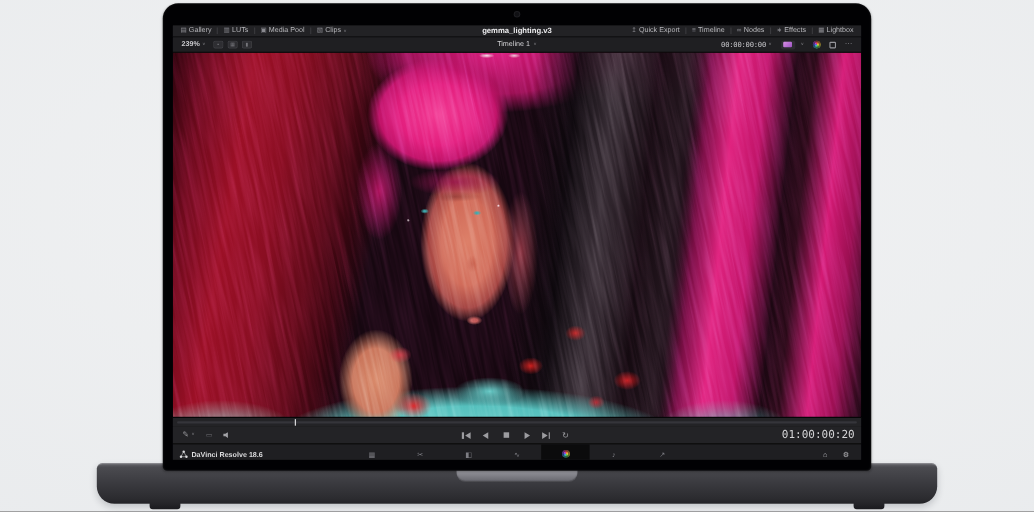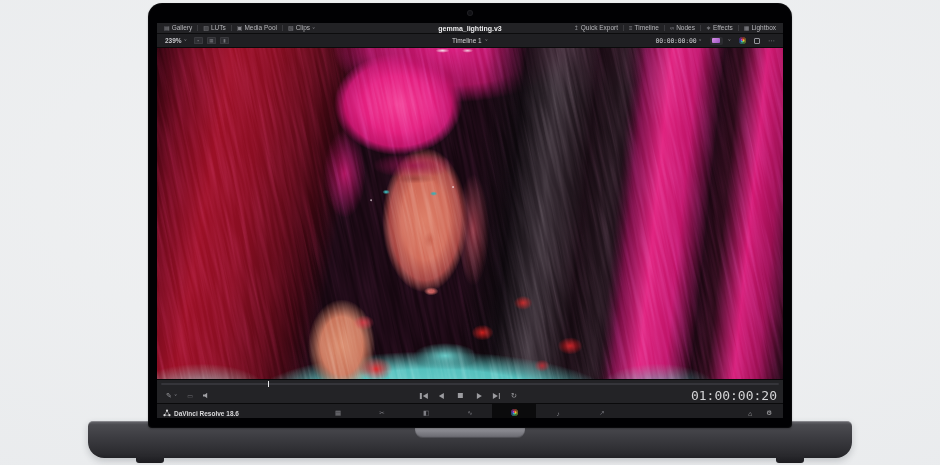--- a/index.html
+++ b/index.html
@@ -94,21 +94,21 @@
   .markerglyph{font-size:6px;color:#6f6f74;line-height:1;}
   .spk{width:7px;height:6px;background:#a2a2a6;clip-path:polygon(0 32%,30% 32%,62% 4%,62% 96%,30% 68%,0 68%);}
   .t-ctrls{position:absolute;left:50%;top:0;height:100%;transform:translateX(-50%);display:flex;align-items:center;gap:8px;}
   .tri-r{width:0;height:0;border-top:3px solid transparent;border-bottom:3px solid transparent;border-left:5px solid #9c9ca0;}
   .tri-l{width:0;height:0;border-top:3px solid transparent;border-bottom:3px solid transparent;border-right:5px solid #9c9ca0;}
   .sq{width:5px;height:5px;background:#9c9ca0;}
   .bar{width:1.5px;height:6px;background:#9c9ca0;}
   .skip{display:flex;align-items:center;gap:1px;padding:0;}
   .loop{font-size:7.5px;color:#9c9ca0;line-height:1;}
   .t-right{position:absolute;right:6px;top:0;height:100%;display:flex;align-items:center;}
-  .tc-big{font-family:"DejaVu Sans Mono","Liberation Mono",monospace;font-size:13px;color:#d4d4d6;}
+  .tc-big{font-family:"DejaVu Sans Mono","Liberation Mono",monospace;font-size:10px;color:#d4d4d6;}
   
   .statusbar{position:relative;height:18px;background:#1f1f22;border-top:1px solid #0a0a0b;}
   .sb-left{position:absolute;left:6px;top:0;height:100%;display:flex;align-items:center;gap:3px;}
   .sb-version{font-size:6.5px;font-weight:700;color:#dadadc;white-space:nowrap;}
   .sb-pages{position:absolute;left:50%;top:0;height:100%;transform:translateX(-50%);display:flex;align-items:center;}
   .page{height:100%;display:flex;align-items:center;justify-content:center;width:44px;font-size:6.5px;color:#7e7e84;}
   .page.active{background:#0b0b0c;border-bottom:2px solid #d6402f;box-sizing:border-box;}
   .sb-right{position:absolute;right:8px;top:0;height:100%;display:flex;align-items:center;gap:8px;font-size:6.5px;color:#8e8e93;}
 </style>
 </head>

